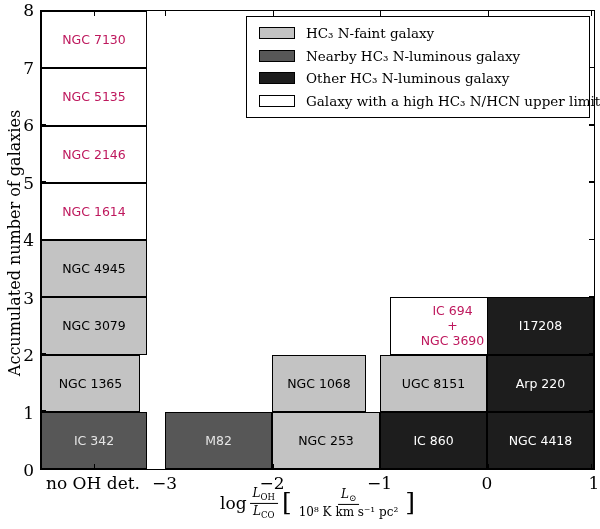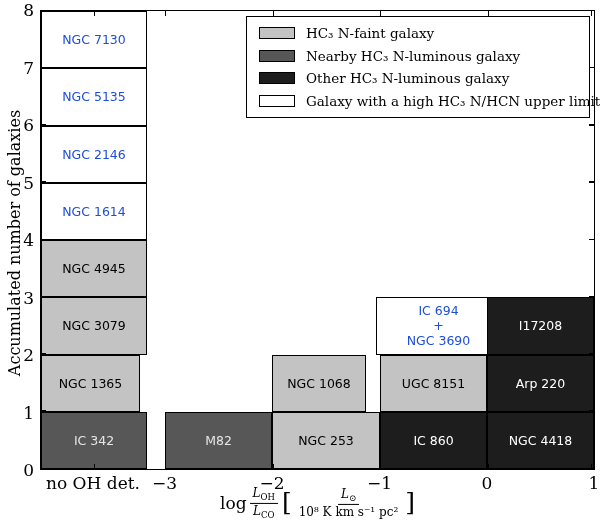--- a/index.html
+++ b/index.html
@@ -12,21 +12,21 @@
 
   
   .cell { position:absolute; box-sizing:border-box; border:1px solid #000;
           height:12.5%; bottom:calc(var(--n) * 12.5%);
           display:flex; align-items:center; justify-content:center;
           text-align:center; white-space:pre-line; line-height:1.25;
           font:12.5px "DejaVu Sans", sans-serif; }
   .cell[data-type="faint"]       { background:var(--c-faint);       color:#000; }
   .cell[data-type="nearby"]      { background:var(--c-nearby);      color:#e5e5e5; }
   .cell[data-type="other"]       { background:var(--c-other);       color:#fff; }
-  .cell[data-type="upper_limit"] { background:var(--c-upper_limit); color:#1d4ed8; }
+  .cell[data-type="upper_limit"] { background:var(--c-upper_limit); color:#be185d; }
 
   
   .tb,.tt { position:absolute; width:1.3px; height:5px; background:#000; }
   .tb { bottom:0; } .tt { top:0; }
   .tl,.tr { position:absolute; width:5px; height:1.3px; background:#000; }
   .tl { left:0; } .tr { right:0; }
 
   
   .ytlab { position:absolute; left:6px; width:28px; text-align:right;
            transform:translateY(-50%); font-size:17px; }
@@ -79,21 +79,21 @@
     <div class="cell" style="left:0;width:106px;--n:6" data-type="upper_limit">NGC 5135</div>
     <div class="cell" style="left:0;width:106px;--n:7" data-type="upper_limit">NGC 7130</div>
 
     <div class="cell" style="left:124px;width:107px;--n:0" data-type="nearby">M82</div>
 
     <div class="cell" style="left:231px;width:108px;--n:0" data-type="faint">NGC 253</div>
     <div class="cell" style="left:231px;width:94px;--n:1" data-type="faint">NGC 1068</div>
 
     <div class="cell" style="left:339px;width:107px;--n:0" data-type="other">IC 860</div>
     <div class="cell" style="left:339px;width:107px;--n:1" data-type="faint">UGC 8151</div>
-    <div class="cell" style="left:335px;width:125px;--n:2" data-type="upper_limit">IC 694
+    <div class="cell" style="left:349px;width:125px;--n:2" data-type="upper_limit">IC 694
 +
 NGC 3690</div>
 
     <div class="cell" style="left:446px;right:0;--n:0" data-type="other">NGC 4418</div>
     <div class="cell" style="left:446px;right:0;--n:1" data-type="other">Arp 220</div>
     <div class="cell" style="left:446px;right:0;--n:2" data-type="other">I17208</div>
 
     <div class="tb" style="left:53px"></div>
     <div class="tb" style="left:124px"></div>
     <div class="tb" style="left:231.5px"></div>

